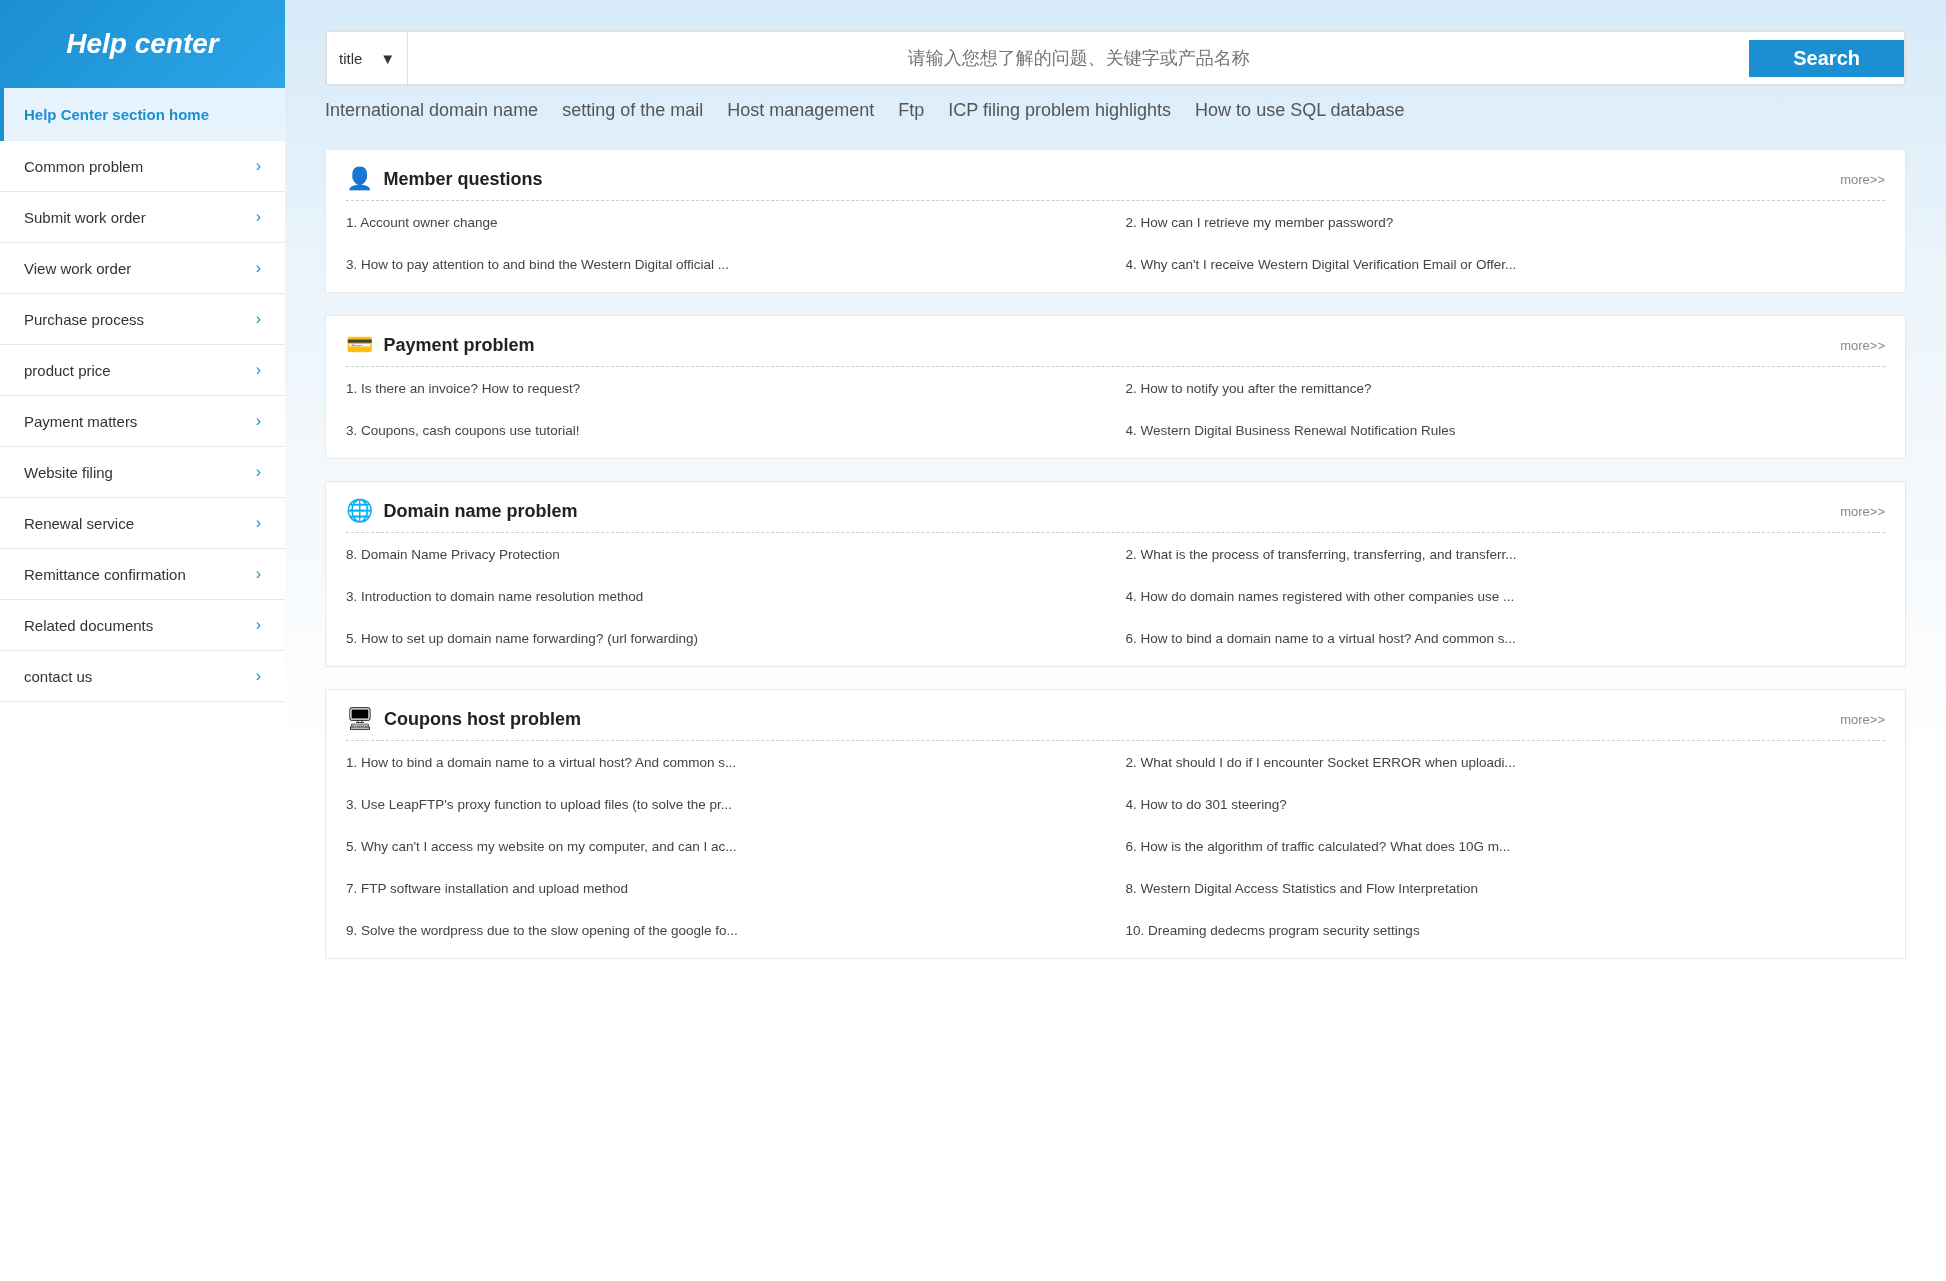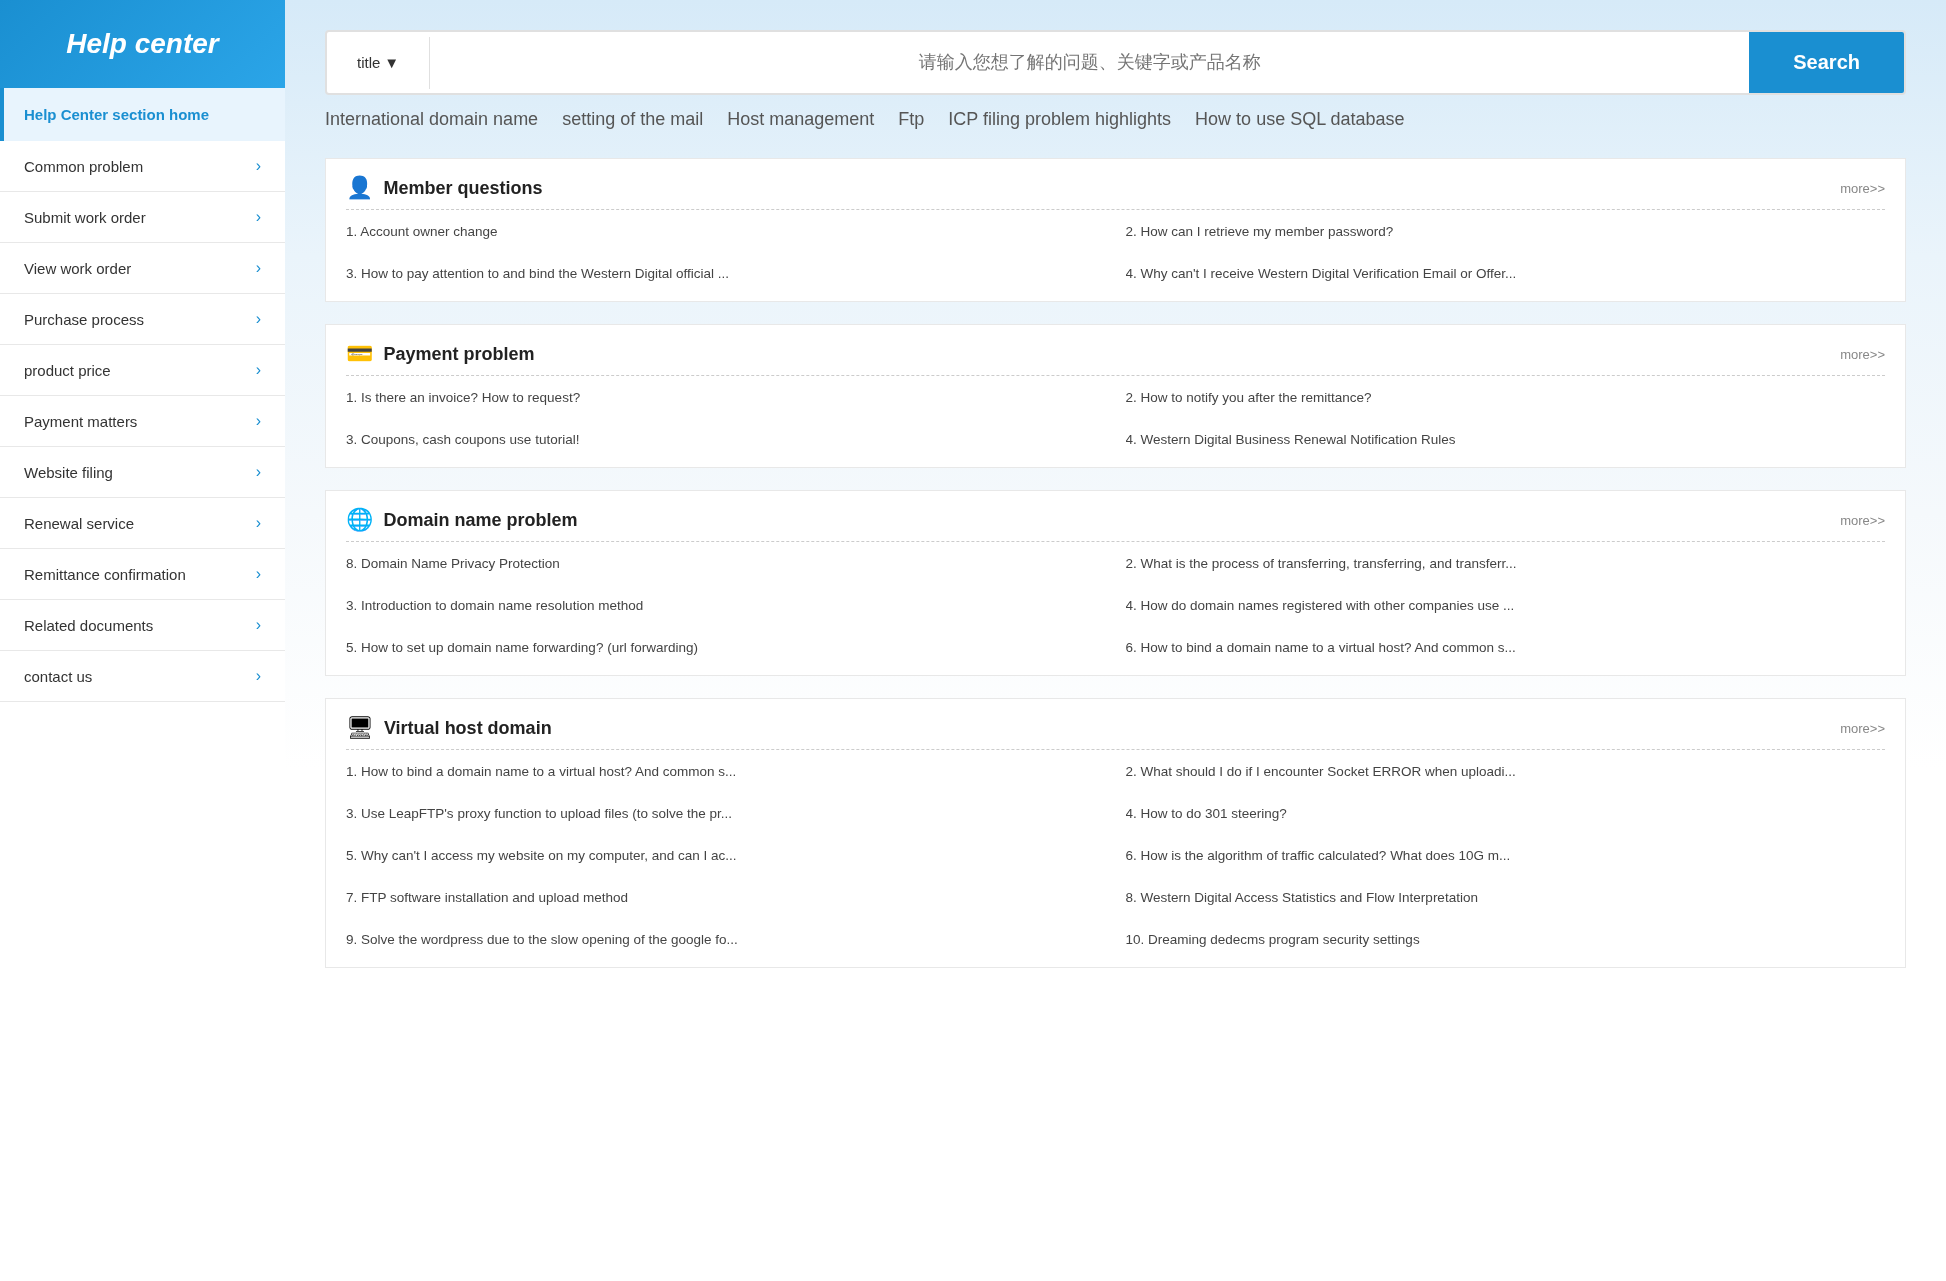--- a/index.html
+++ b/index.html
@@ -64,45 +64,45 @@
       align-items: center;
       background: #fff;
       border: 2px solid #e0e0e0;
       border-radius: 4px;
       overflow: hidden;
       margin-bottom: 14px;
     }
     .search-select {
       display: flex;
       align-items: center;
-      padding: 0 30px;
+      padding: 0 12px;
       background: #fff;
       border-right: 1px solid #e0e0e0;
       height: 52px;
       font-size: 15px;
       color: #333;
-      gap: 4px;
+      gap: 18px;
       cursor: pointer;
     }
     .search-input {
       flex: 1;
       border: none;
       outline: none;
       padding: 0 16px;
       font-size: 18px;
       color: #aaa;
       height: 52px;
       text-align: center;
     }
     .search-button {
       background: #1a8fd1;
       color: #fff;
       border: none;
       padding: 0 44px;
-      height: 61px;
+      height: 37px;
       font-size: 20px;
       font-weight: bold;
       cursor: pointer;
       white-space: nowrap;
     }
 
     
     .quick-links {
       display: flex;
       flex-wrap: wrap;
@@ -288,21 +288,21 @@
           <div class="link-item">3. Introduction to domain name resolution method</div>
           <div class="link-item">4. How do domain names registered with other companies use ...</div>
           <div class="link-item">5. How to set up domain name forwarding? (url forwarding)</div>
           <div class="link-item">6. How to bind a domain name to a virtual host? And common s...</div>
         </div>
       </div>
       <div class="section-card">
         <div class="section-header">
           <div class="section-title-group">
             <span class="section-icon">🖥</span>
-            <span class="section-title">Virtual host domain</span>
+            <span class="section-title">Coupons host problem</span>
           </div>
           <span class="section-more">more&gt;&gt;</span>
         </div>
         <div class="links-grid">
           <div class="link-item">1. How to bind a domain name to a virtual host? And common s...</div>
           <div class="link-item">2. What should I do if I encounter Socket ERROR when uploadi...</div>
           <div class="link-item">3. Use LeapFTP's proxy function to upload files (to solve the pr...</div>
           <div class="link-item">4. How to do 301 steering?</div>
           <div class="link-item">5. Why can't I access my website on my computer, and can I ac...</div>
           <div class="link-item">6. How is the algorithm of traffic calculated? What does 10G m...</div>

